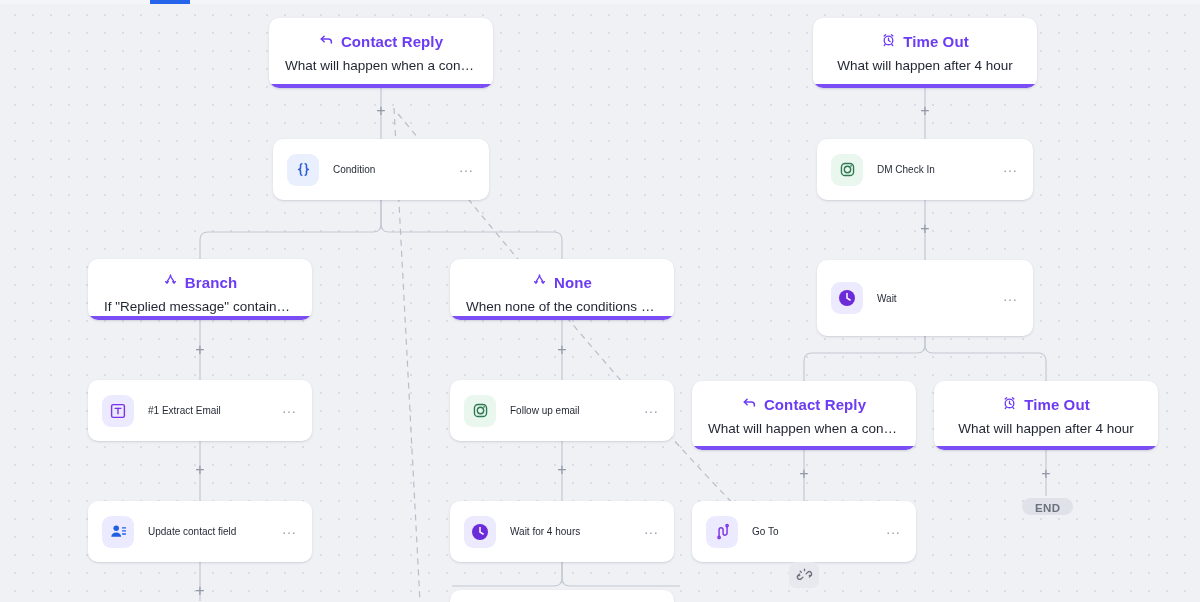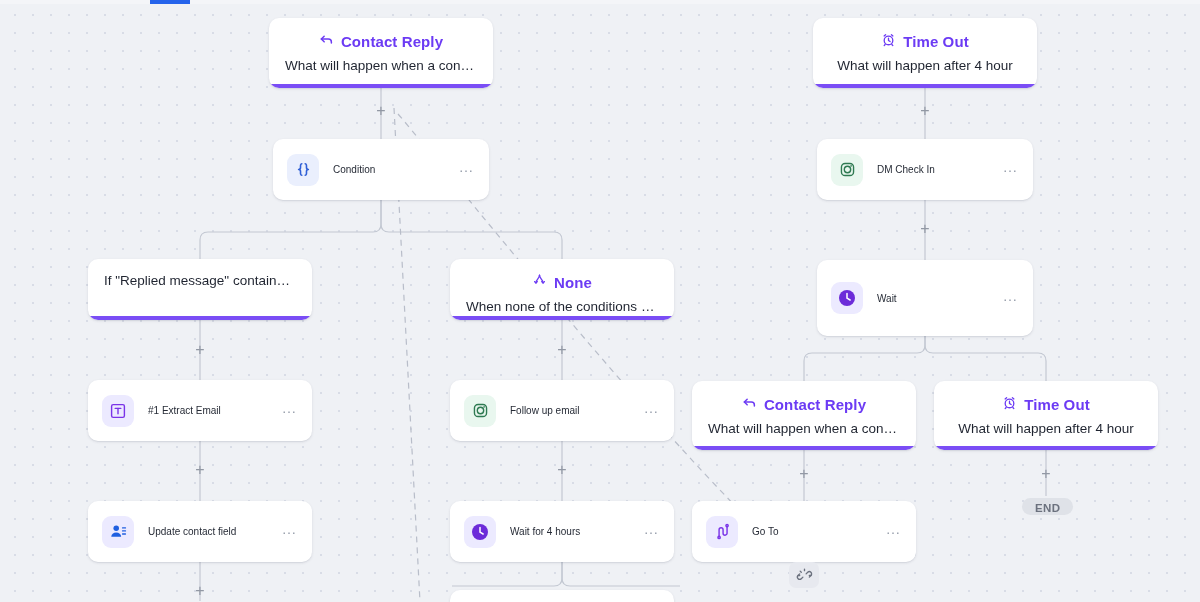--- a/index.html
+++ b/index.html
@@ -194,20 +194,31 @@
         <rect x="2.3" y="2.3" width="11.4" height="11.4" rx="3.4"></rect>
         <circle cx="8" cy="8" r="3"></circle>
         <circle cx="11.4" cy="4.6" r=".75" fill="#2f7a52" stroke="none"></circle>
       </svg>
     </span>
     <span class="label">DM Check In</span>
     <span class="dots">…</span>
   </div>
 
   <div class="node card-trigger" style="left:88px; top:259px; width:224px; height:61px;">
+    <div class="title-row">
+      <span>
+        <svg width="15" height="15" viewBox="0 0 16 16" fill="none" stroke="#6c3bf4" stroke-width="1.5" stroke-linecap="round" stroke-linejoin="round">
+          <path d="M8 2.4 C8 6 4.2 7 4.2 10.4"></path>
+          <path d="M8 2.4 C8 6 11.8 7 11.8 10.4"></path>
+          <path d="M2.8 9.2 L4.2 10.8 L5.6 9.2"></path>
+          <path d="M10.4 9.2 L11.8 10.8 L13.2 9.2"></path>
+        </svg>
+      </span>
+      <span class="title">Branch</span>
+    </div>
     <div class="subtitle">If "Replied message" contains "@"</div>
     <div class="accent-bar"></div>
   </div>
 
   <div class="node card-trigger" style="left:450px; top:259px; width:224px; height:61px;">
     <div class="title-row">
       <span>
         <svg width="15" height="15" viewBox="0 0 16 16" fill="none" stroke="#6c3bf4" stroke-width="1.5" stroke-linecap="round" stroke-linejoin="round">
           <path d="M8 2.4 C8 6 4.2 7 4.2 10.4"></path>
           <path d="M8 2.4 C8 6 11.8 7 11.8 10.4"></path>

